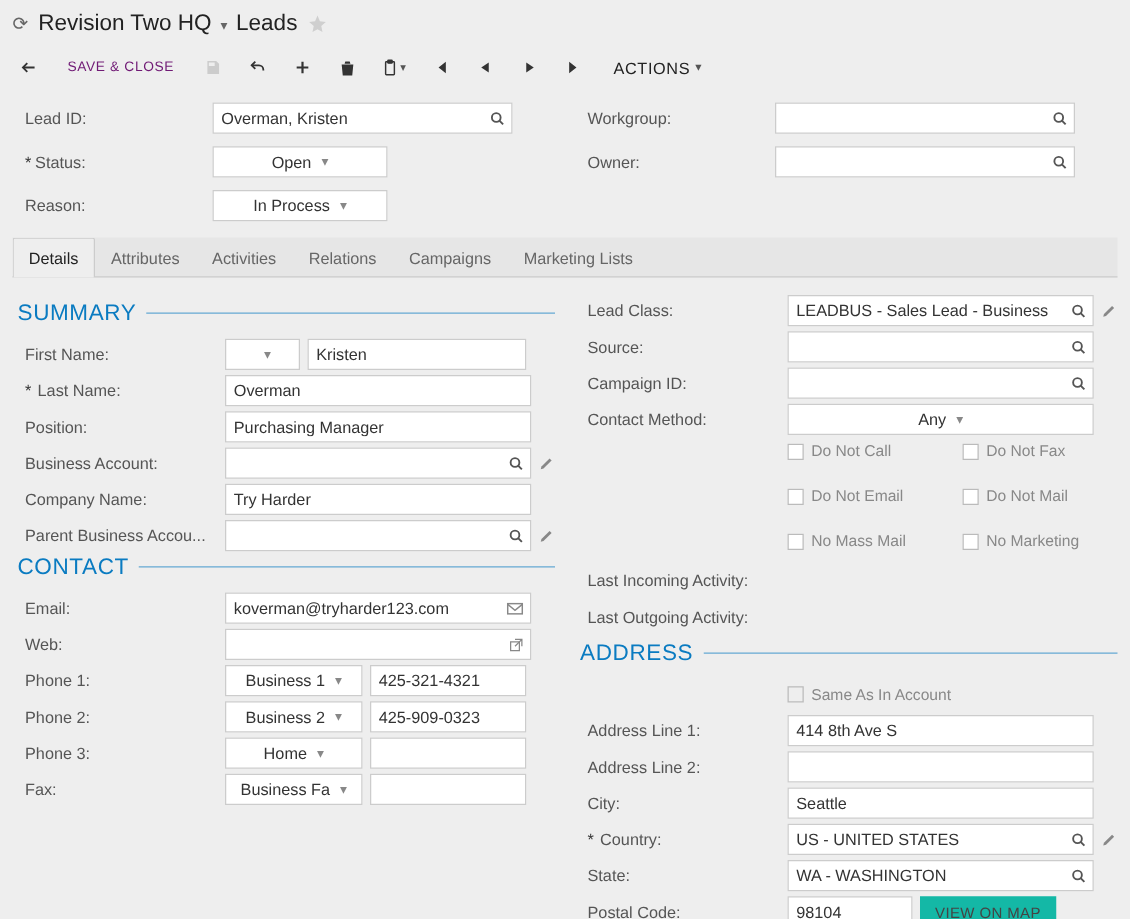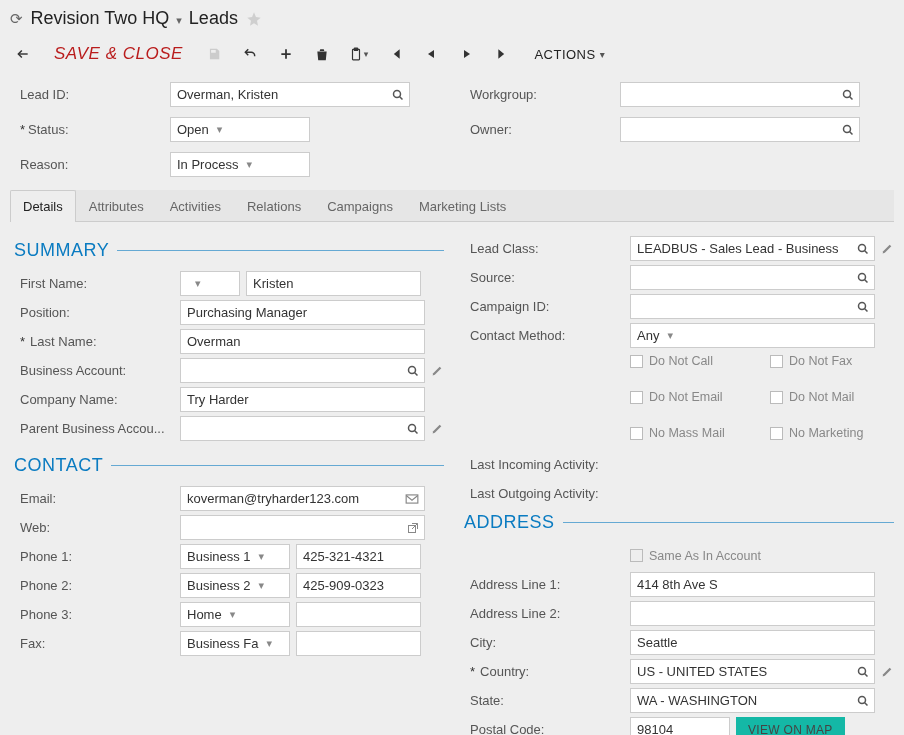--- a/index.html
+++ b/index.html
@@ -45,25 +45,24 @@
     color: #333;
     font-size: 15px;
     padding: 0 6px;
   }
   .tb-btn.disabled { color: #bbb; cursor: default; }
   .tb-txt {
     padding: 0 10px;
     height: 30px;
     display:inline-flex;
     align-items:center;
-    font-size:17px;
+    font-size:11px;
     letter-spacing:0.5px;
-    color:#b91c1c;
+    color:#701a75;
     cursor:default;
-    font-style:italic;
   }
   .tb-actions {
     padding: 0 10px;
     height:30px;
     display:inline-flex;
     align-items:center;
     font-size:13px;
     letter-spacing:0.5px;
     color:#222;
     cursor:pointer;
@@ -97,21 +96,21 @@
     background:#fff;
     border:1px solid #ccc;
     height:25px;
     padding: 3px 6px;
     font-size:13px;
     color:#333;
     outline:none;
   }
   .input { width: 180px; }
   .input.search { width: 240px; padding-right: 24px; }
-  .select { width:140px; display:flex; align-items:center; justify-content:flex-start; cursor:pointer; }
+  .select { width:140px; display:flex; align-items:center; justify-content:center; cursor:pointer; }
   .select::after { content:"▾"; color:#888; font-size:11px; margin-left:8px;}
   .input-wrap { position:relative; display:inline-flex;justify-content:flex-end;}
   .input-wrap .search-icon {
     position:absolute; right:6px; top:50%; transform:translateY(-50%);
     color:#666; font-size:12px; pointer-events:none;
   }
   .input-wrap .mail-icon, .input-wrap .ext-icon {
     position:absolute; right:6px; top:50%; transform:translateY(-50%);
     color:#888; font-size:12px; pointer-events:none;
   }
@@ -364,29 +363,29 @@
     <div class="row">
       <span class="lbl">First Name:</span>
       <span class="ctl">
         <span class="select salut-select">
             <span></span>
           </span>
         <input class="input name-input" value="Kristen" style="">
       </span>
     </div>
     <div class="row">
+      <span class="lbl req">Last Name:</span>
+      <span class="ctl">
+          <input class="input full-input" value="Overman" style="">
+        </span>
+    </div>
+    <div class="row">
       <span class="lbl">Position:</span>
       <span class="ctl">
           <input class="input full-input" value="Purchasing Manager" style="">
-        </span>
-    </div>
-    <div class="row">
-      <span class="lbl req">Last Name:</span>
-      <span class="ctl">
-          <input class="input full-input" value="Overman" style="">
         </span>
     </div>
     <div class="row">
       <span class="lbl">Business Account:</span>
       <span class="ctl">
         <span class="input-wrap">
           <input class="input search-input" value="" style="">
           <span class="search-icon">
               <svg width="12" height="12" viewBox="0 0 24 24" fill="none" stroke="#555" stroke-width="3">
                 <circle cx="10" cy="10" r="7"></circle>
@@ -420,21 +419,21 @@
             </span>
         </span>
         <span class="pencil">
             <svg width="13" height="13" viewBox="0 0 24 24" fill="#888">
               <path d="M3 21l4-1 12-12-3-3L4 17z"></path>
             </svg>
           </span>
       </span>
     </div>
 
-    <div class="section-head" style="margin-top:12px">
+    <div class="section-head" style="margin-top:0">
         <span>CONTACT</span>
         <span class="line"></span>
       </div>
 
     <div class="row">
       <span class="lbl">Email:</span>
       <span class="ctl">
         <span class="input-wrap">
           <input class="input full-input" style="padding-right: 24px;" value="koverman@tryharder123.com">
           <span class="mail-icon">

